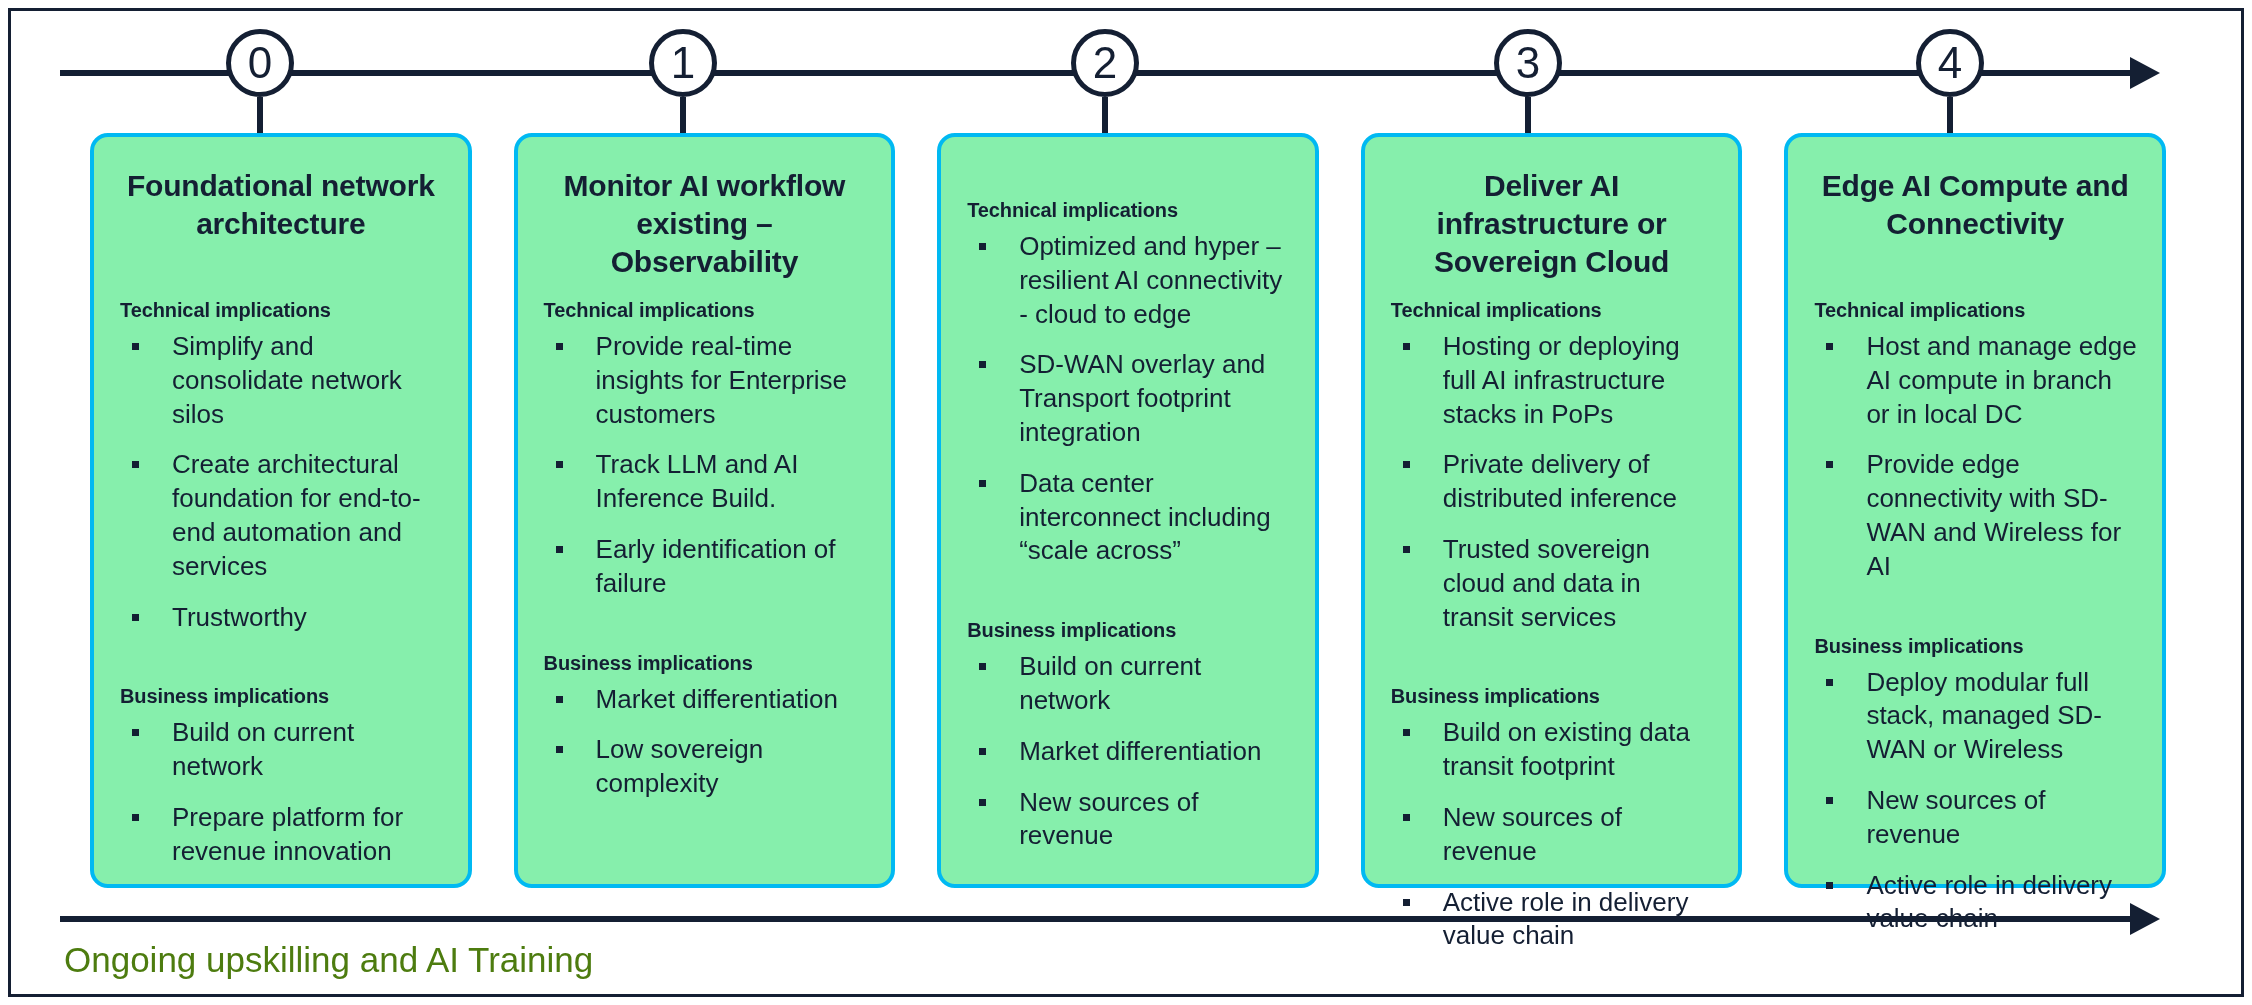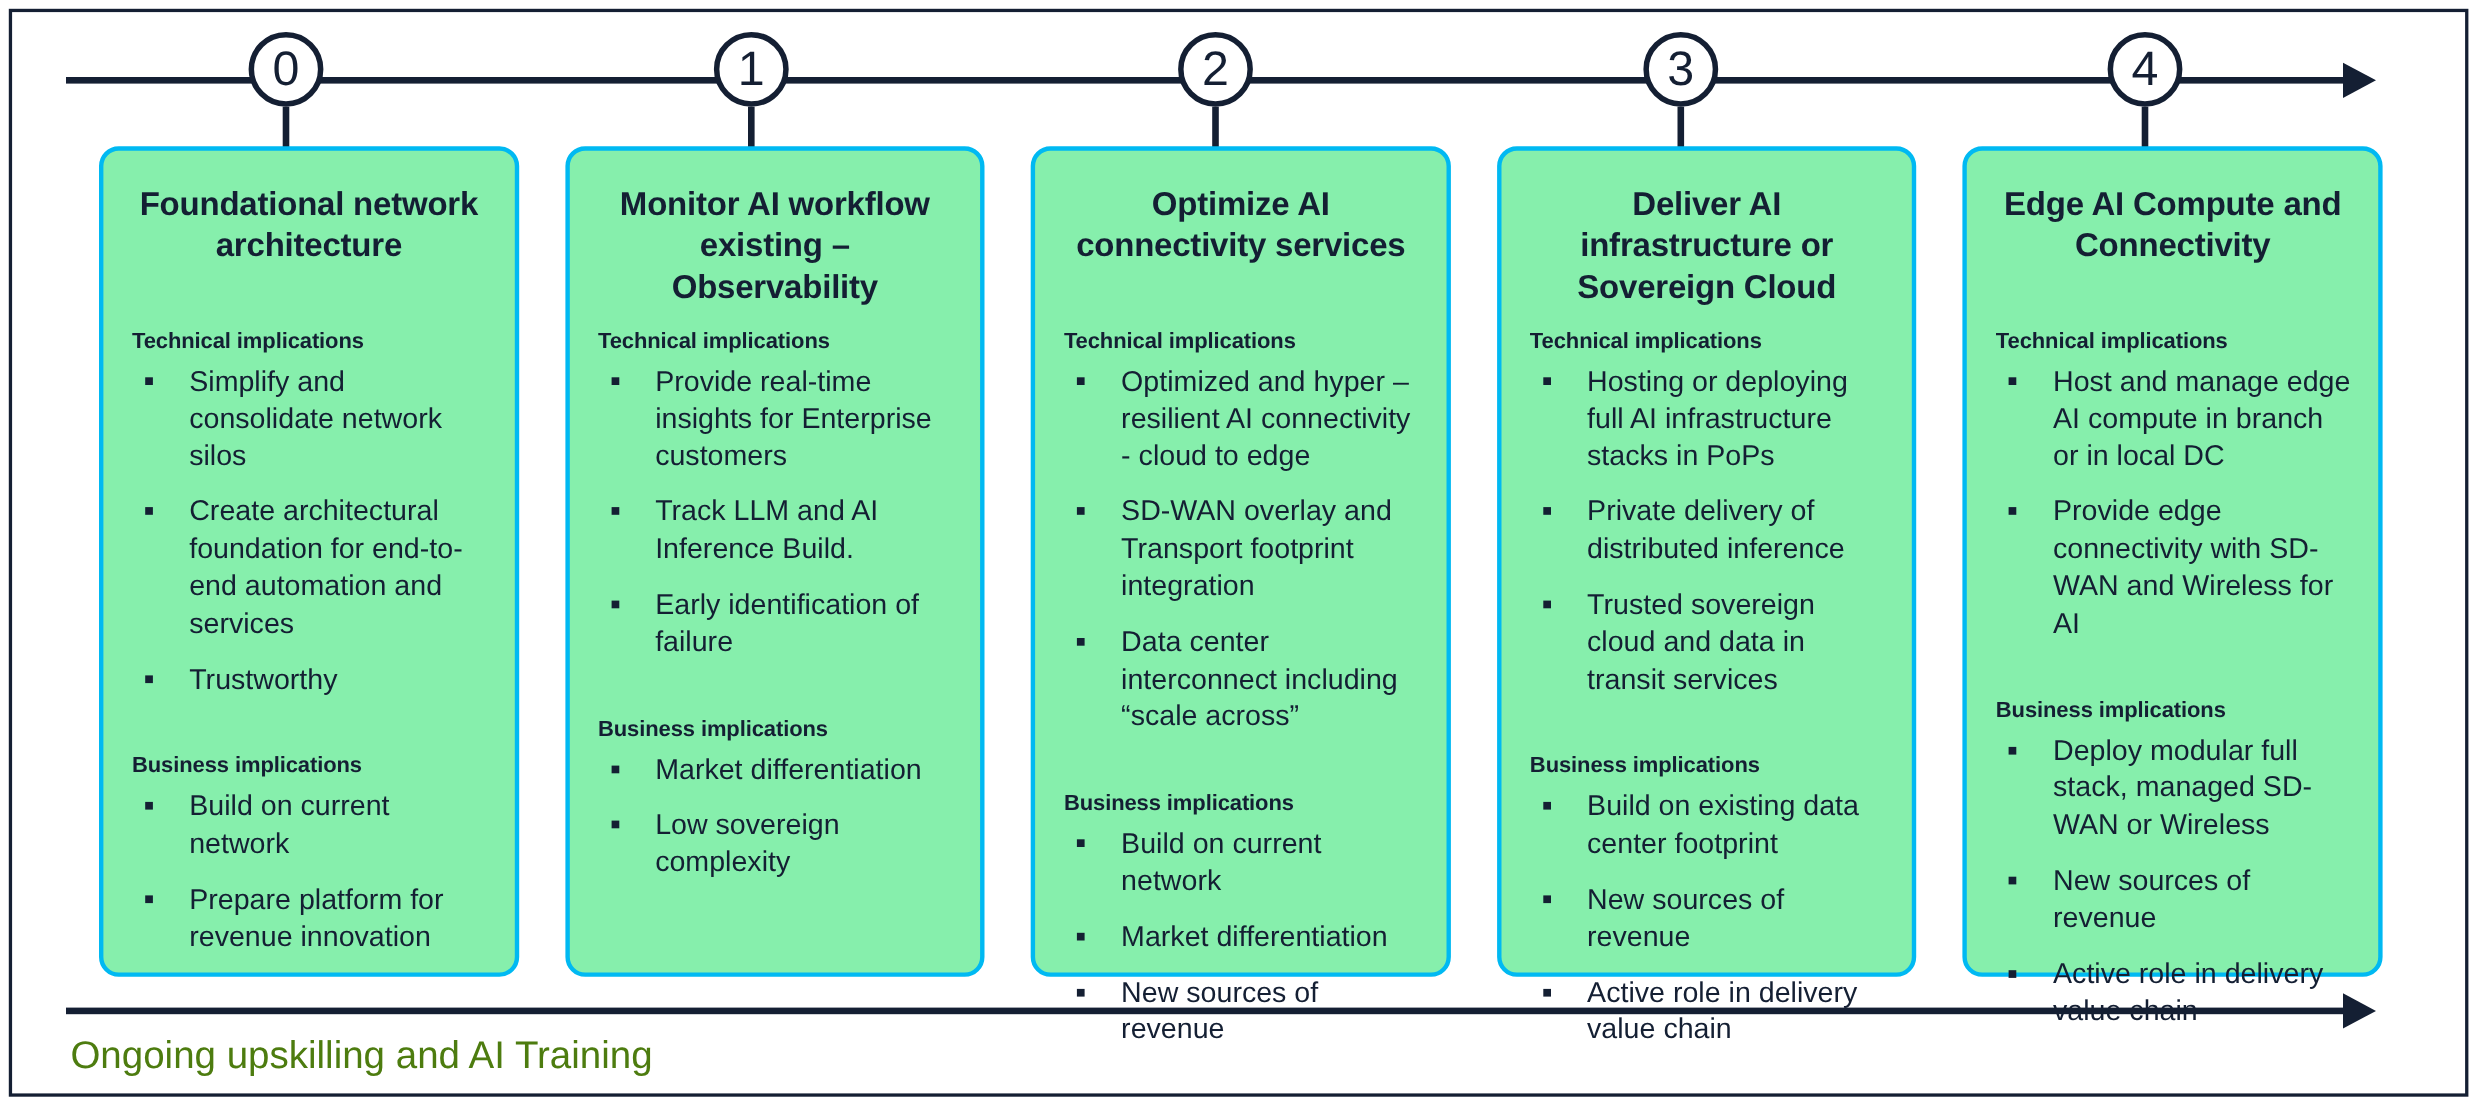--- a/index.html
+++ b/index.html
@@ -267,21 +267,20 @@
         <div class="section-head">Business implications</div>
         <ul class="bullets">
           <li>Market differentiation</li>
           <li>Low sovereign complexity</li>
         </ul>
       </div>
       <div class="biz-tail" style="height:108px;"></div>
     </div>
 
     <div class="card">
-      <div class="card-title">Optimize AI connectivity services</div>
       <div class="rule"></div>
       <div class="tech-block">
         <div class="section-head">Technical implications</div>
         <ul class="bullets">
           <li>Optimized and hyper – resilient AI connectivity - cloud to edge</li>
           <li>SD-WAN overlay and Transport footprint integration</li>
           <li>Data center interconnect including “scale across”</li>
         </ul>
       </div>
       <div class="spacer"></div>
@@ -306,21 +305,21 @@
           <li>Hosting or deploying full AI infrastructure stacks in PoPs</li>
           <li>Private delivery of distributed inference</li>
           <li>Trusted sovereign cloud and data in transit services</li>
         </ul>
       </div>
       <div class="spacer"></div>
       <div class="biz-rule"></div>
       <div class="biz-block">
         <div class="section-head">Business implications</div>
         <ul class="bullets">
-          <li>Build on existing data center footprint</li>
+          <li>Build on existing data transit footprint</li>
           <li>New sources of revenue</li>
           <li>Active role in delivery value chain</li>
         </ul>
       </div>
       <div class="biz-tail" style="height:28px;"></div>
     </div>
 
     <div class="card">
       <div class="card-title">Edge AI Compute and Connectivity</div>
       <div class="rule"></div>

